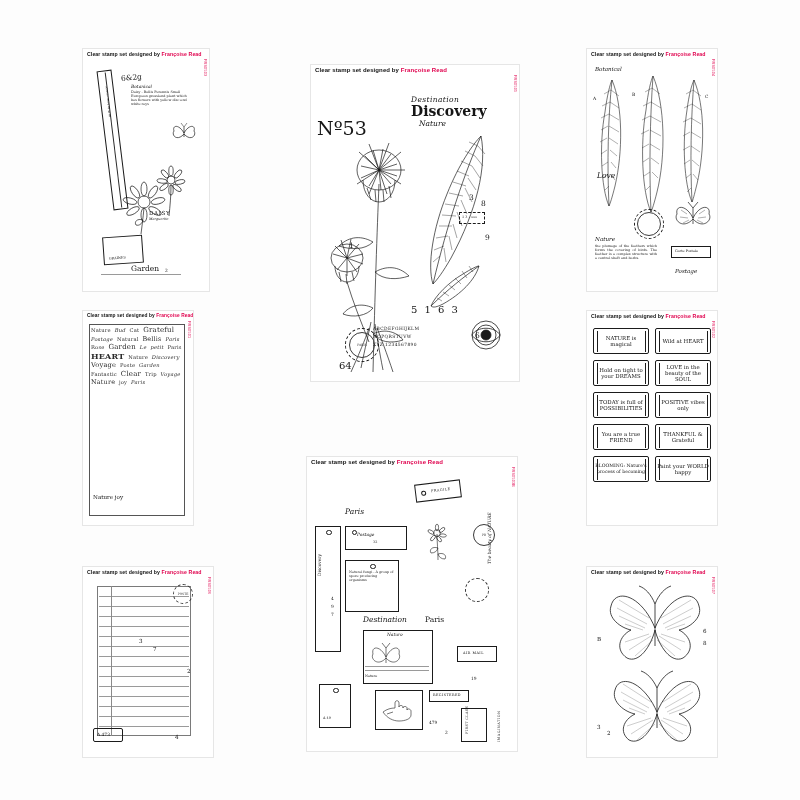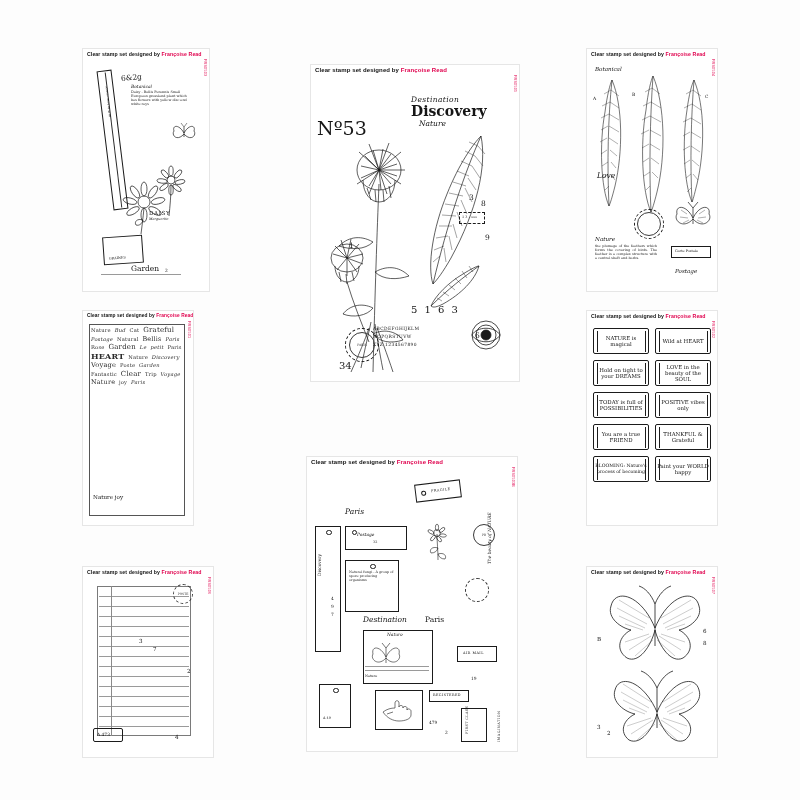--- a/index.html
+++ b/index.html
@@ -323,21 +323,21 @@
           </g>
         </svg>
       </div>
 
       <div class="lbl md script" style="left:34px; top:166px;">1</div>
       <div class="lbl md script" style="left:154px; top:118px;">3</div>
       <div class="lbl md script" style="left:166px; top:124px;">8</div>
       <div class="lbl md script" style="left:170px; top:158px;">9</div>
       <div class="lbl md script" style="left:160px; top:256px;">6</div>
       <div class="lbl lg script" style="left:96px; top:228px; letter-spacing:2px;">5 1 6 3</div>
-      <div class="lbl lg script" style="left:24px; top:284px;">34</div>
+      <div class="lbl lg script" style="left:24px; top:284px;">64</div>
 
       <div class="box dbox" style="left:144px; top:136px; width:26px; height:12px;"></div>
       <div class="lbl tiny" style="left:147px; top:139px;">1 3 . ooo</div>
 
       <div class="lbl xs" style="left:58px; top:250px; letter-spacing:.4px;">ABCDEFGHIJKLM</div>
       <div class="lbl xs" style="left:58px; top:258px; letter-spacing:.4px;">NOPQRSTUVW</div>
       <div class="lbl xs" style="left:58px; top:266px; letter-spacing:.4px;">XYZ 1234567890</div>
 
       <div class="postmark" style="left:34px; top:256px; width:26px; height:26px;">
         <span>PARIS</span>

